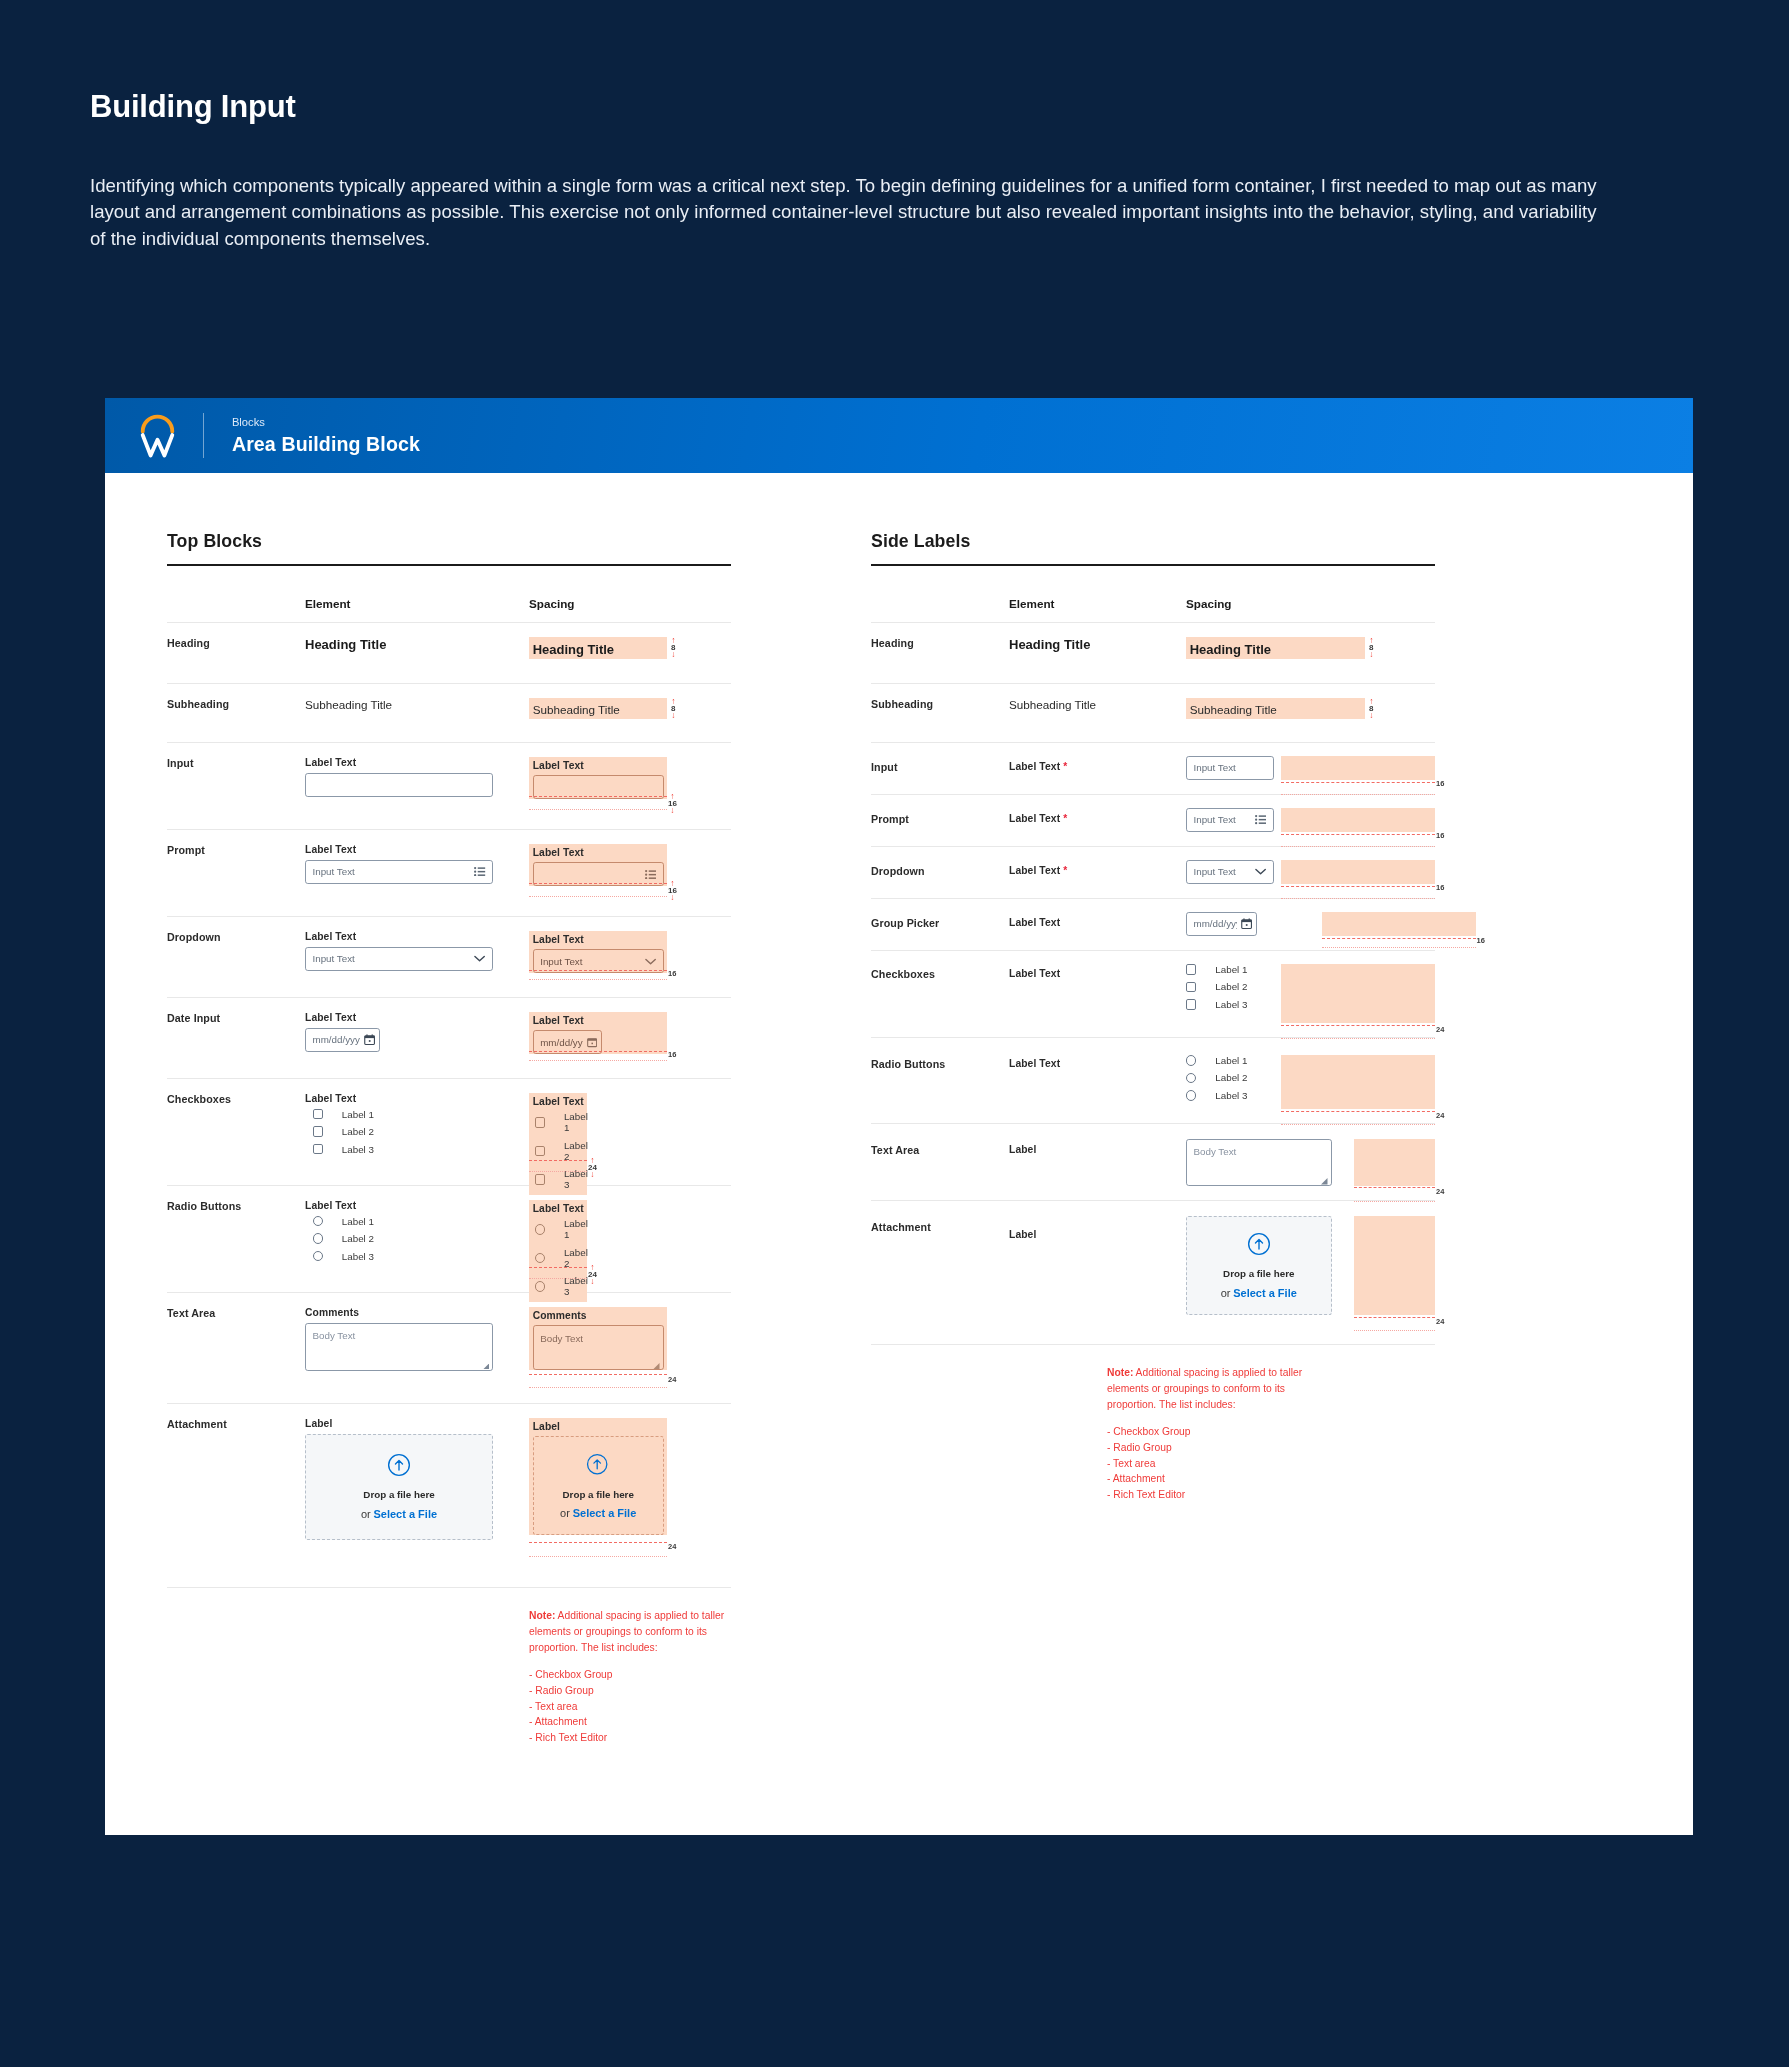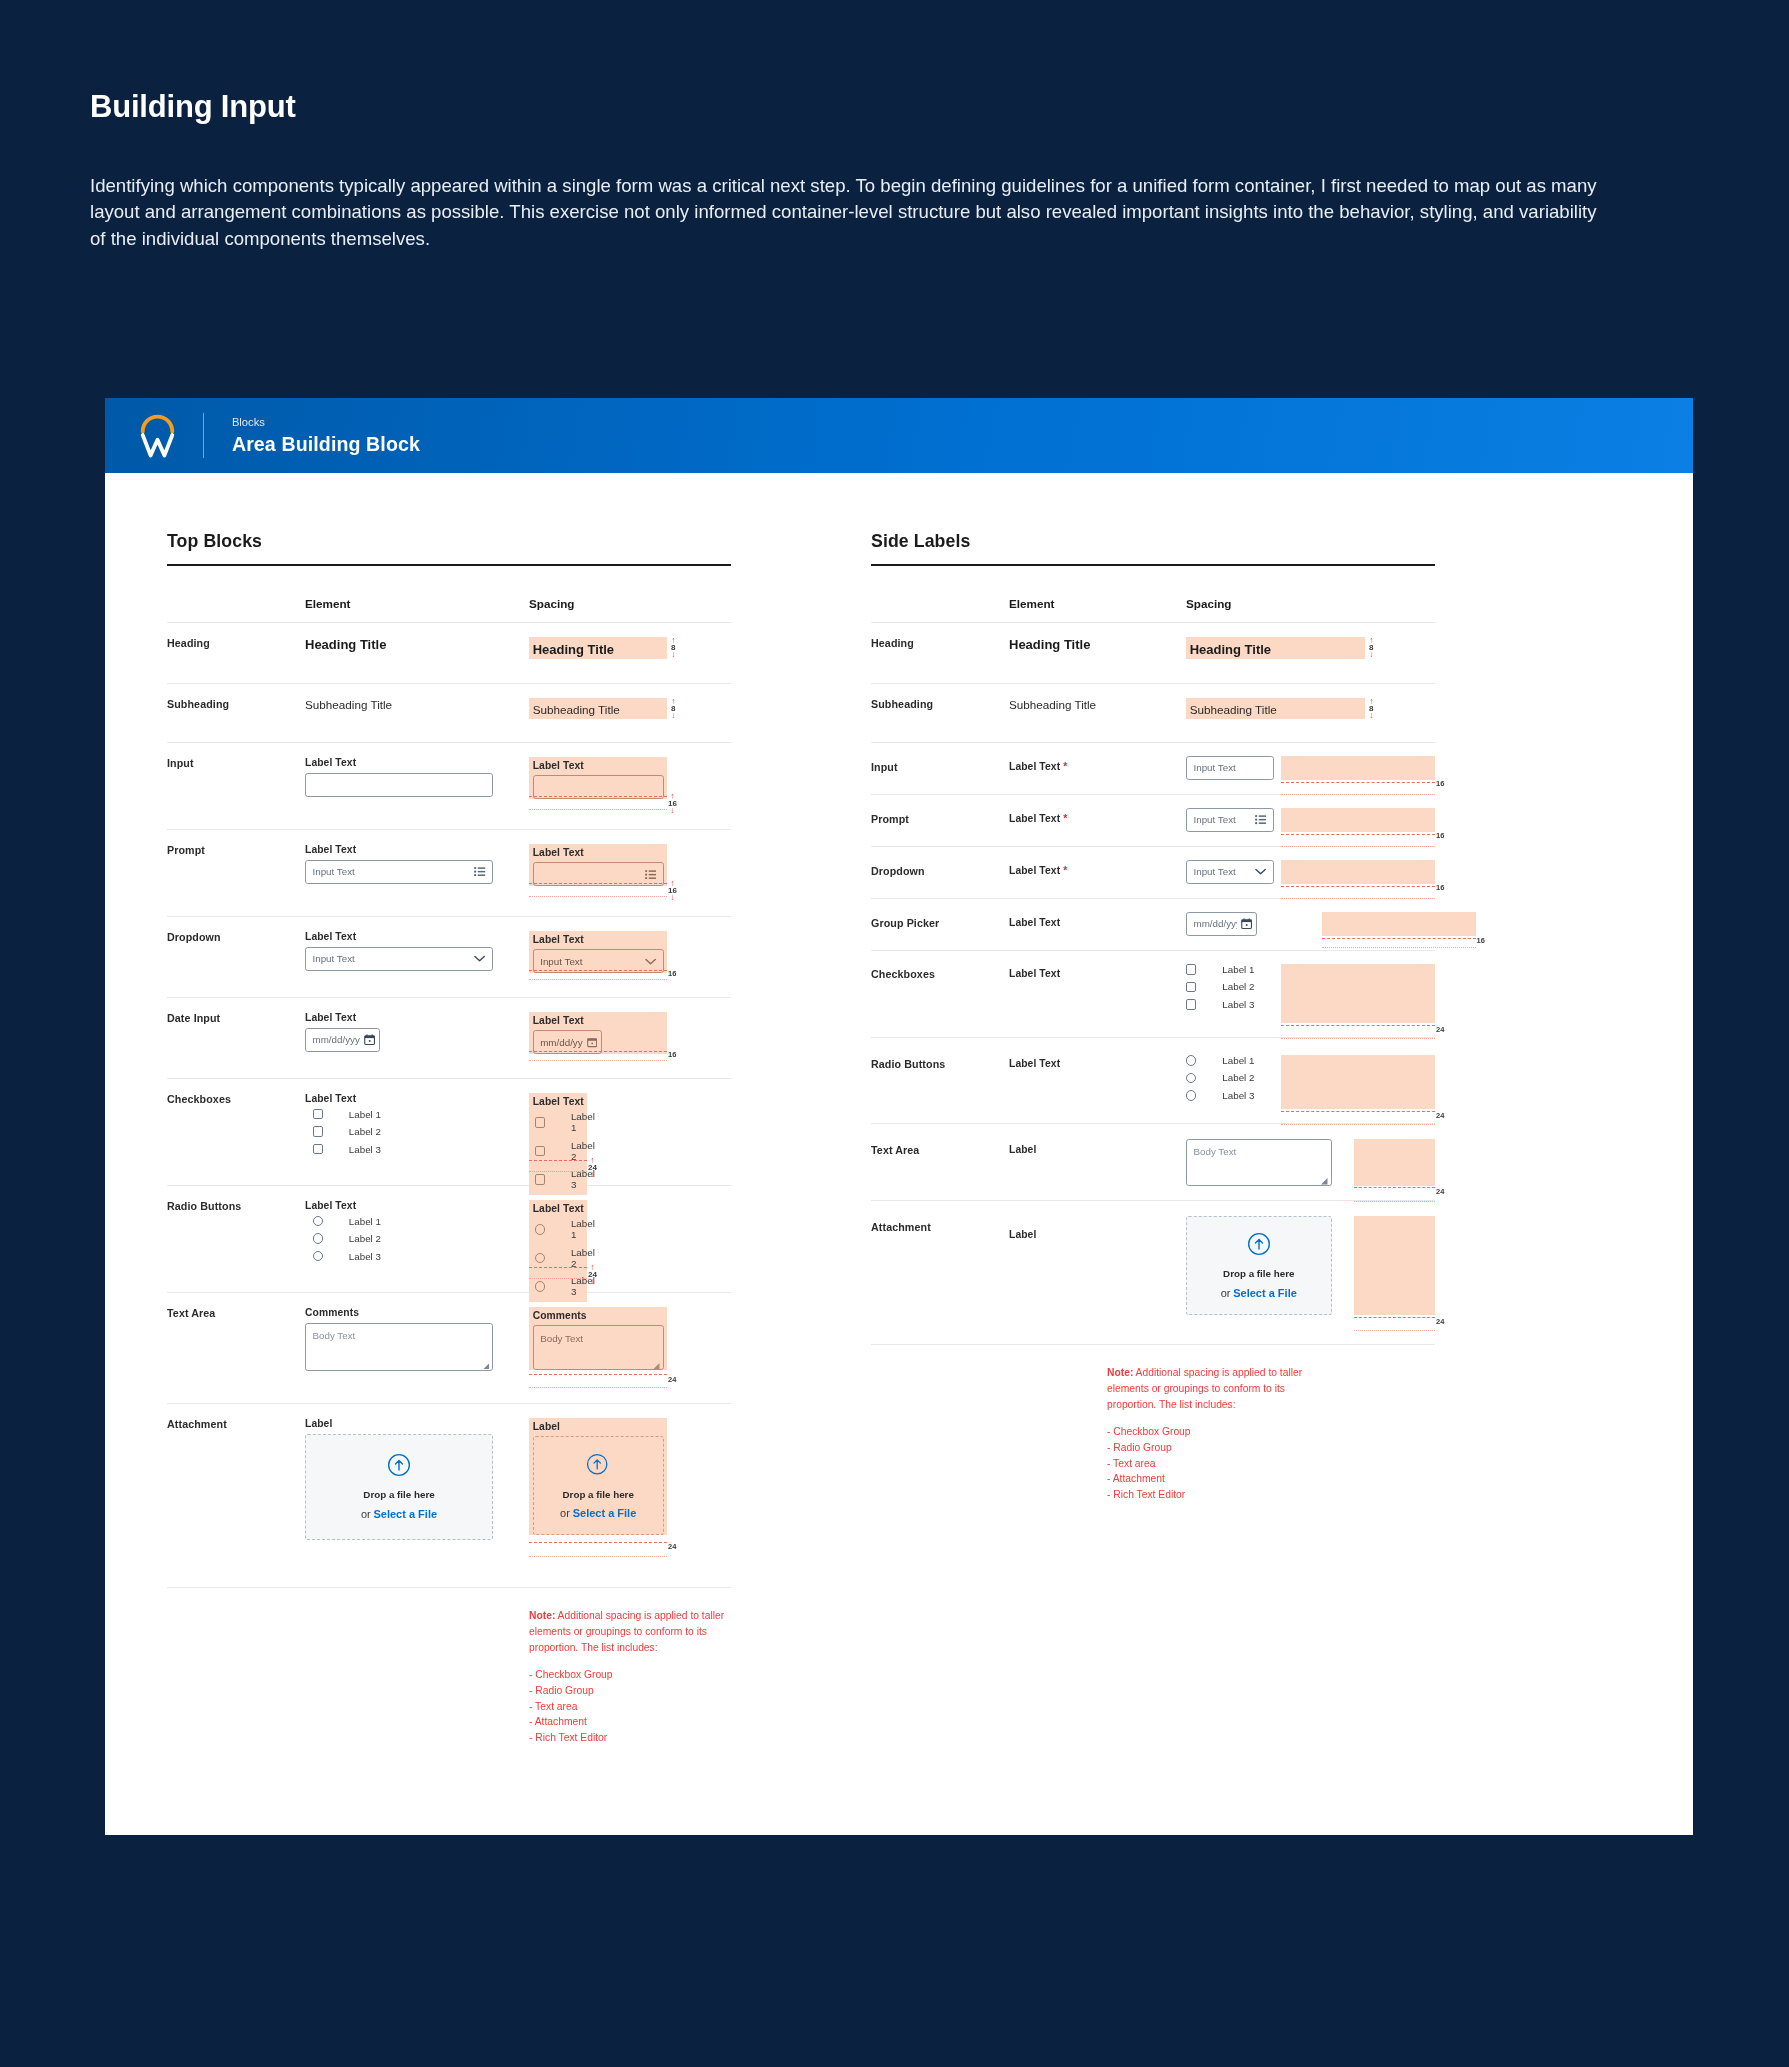--- a/index.html
+++ b/index.html
@@ -98,21 +98,21 @@
 
   .textarea {
     width:188px; height:48px; border:0.9px solid #8b98a8; border-radius:2.8px;
     background:#fff; position:relative; padding:6.5px;
     font-size:9.8px; color:#8892a0;
   }
   .resize-grip {
     position:absolute; right:2.8px; bottom:2.8px; width:6.5px; height:6.5px;
   }
 
-  .check-row { display:flex; align-items:center; gap:26px; margin-top:6.5px; }
+  .check-row { display:flex; align-items:center; gap:19px; margin-top:6.5px; }
   .check-row:first-of-type { margin-top:4.7px; }
   .cbox { width:10.3px; height:10.3px; border:1.3px solid #6b7888; border-radius:1.9px; background:#fff; flex:0 0 auto; }
   .rbtn { width:10.3px; height:10.3px; border:1.3px solid #6b7888; border-radius:50%; background:#fff; flex:0 0 auto; }
   .check-lbl { font-size:9.8px; color:#3a3a3a; }
   .cgroup { padding-left:7.5px; }
 
   .dropzone {
     width:188px; height:106px; border:1.3px dashed #b6bfca; border-radius:2.8px;
     background:#f5f7f9; display:flex; flex-direction:column;
     align-items:center; justify-content:center; gap:0;

